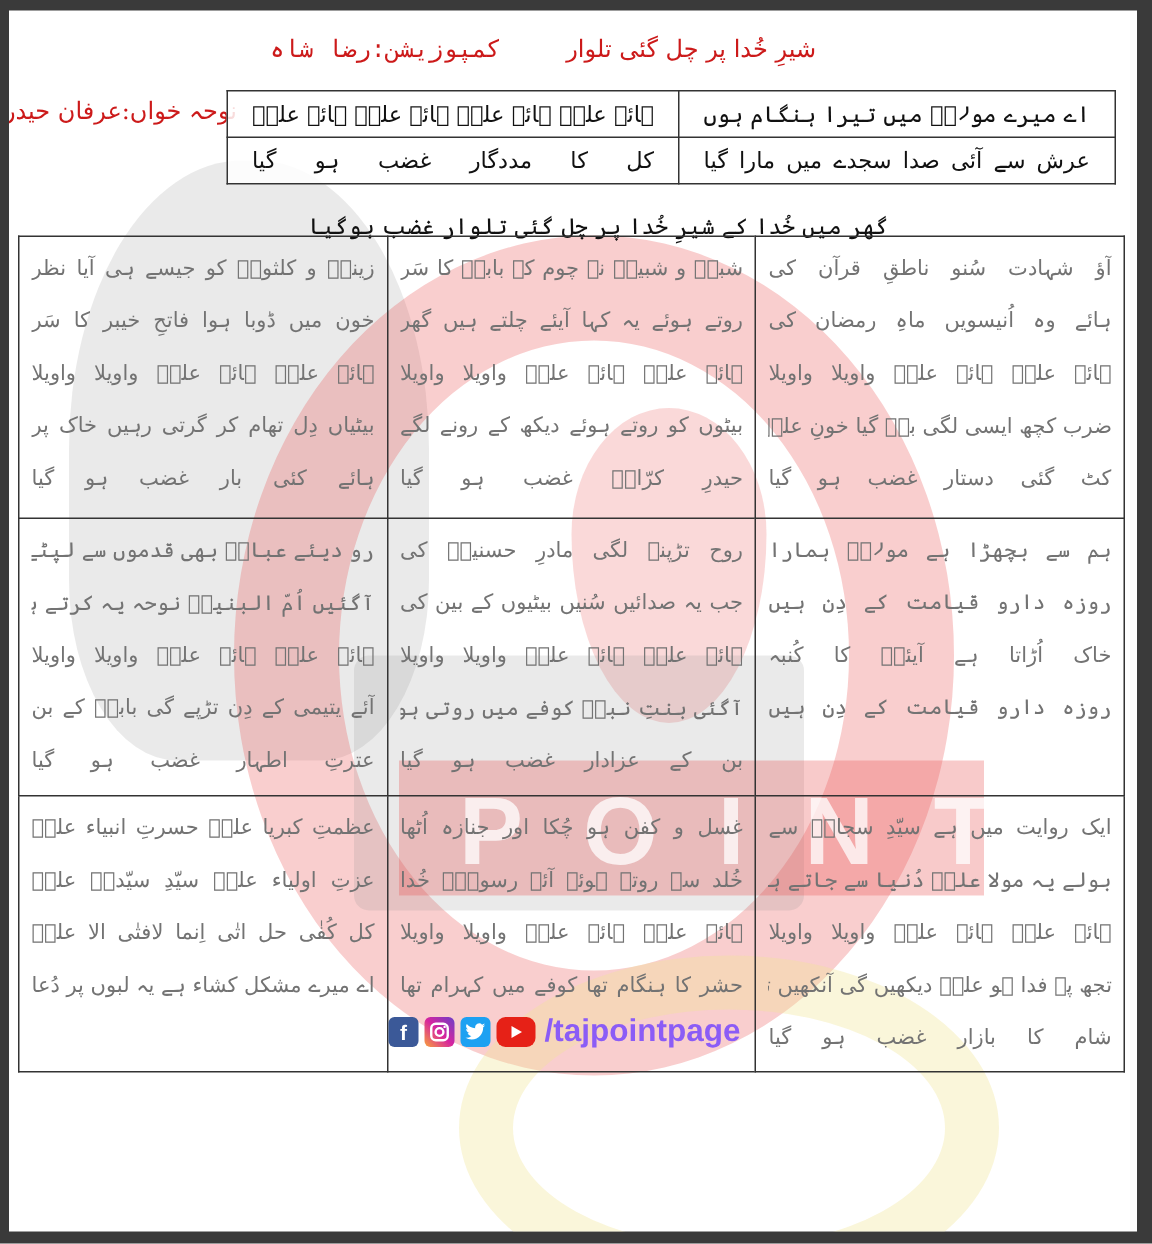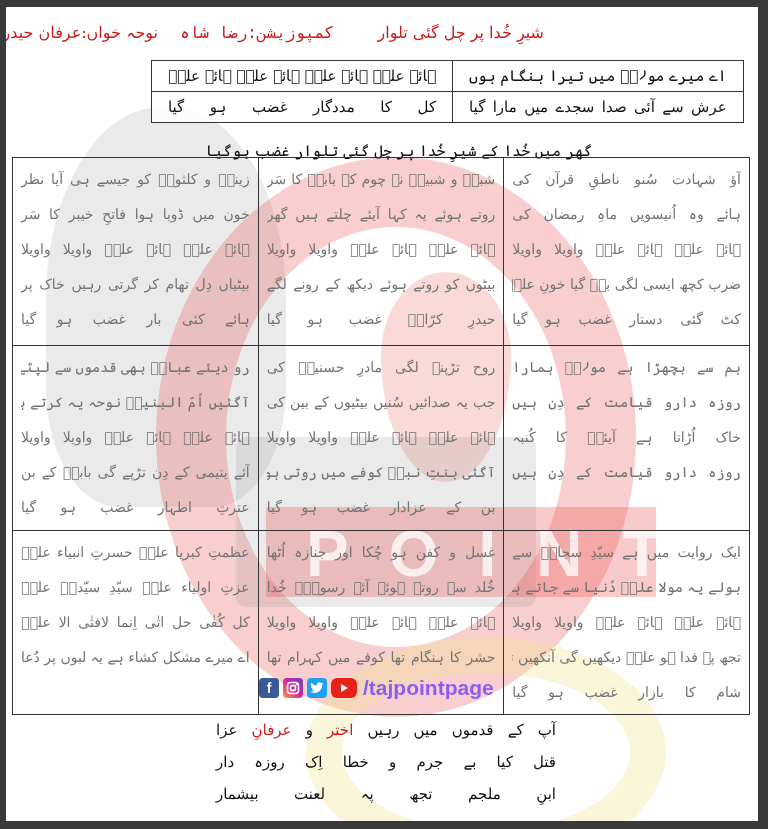--- a/index.html
+++ b/index.html
@@ -78,21 +78,21 @@
   <div class="wm wm-grey-a"></div>
   <div class="wm wm-ring"></div>
   <div class="wm wm-pin"></div>
   <div class="wm wm-grey-b"></div>
   <div class="wm wm-red-band"></div>
   <div class="wm wm-point">POINT</div>
   <div class="wm wm-yellow"></div>
 
   <div class="header-item" style="right:214px;">شیرِ خُدا پر چل گئی تلوار</div>
   <div class="header-item" style="right:424px;font-family:Liberation Mono, monospace;">کمپوزیشن:رضا شاہ</div>
-  <div class="header-item" style="right:600px;">نوحہ خواں:عرفان حیدر</div>
+  <div class="header-item" style="right:600px;margin-top:41px;">نوحہ خواں:عرفان حیدر</div>
 
   <table class="chorus-table">
     <tbody>
         <tr>
       <td>اے میرے مولاؑ میں تیرا ہنگام ہوں</td>
       <td>ہائے علیؑ ہائے علیؑ ہائے علیؑ ہائے علیؑ</td>
     </tr>
     <tr>
       <td>عرش سے آئی صدا سجدے میں مارا گیا</td>
       <td>کل کا مددگار غضب ہو گیا</td>
@@ -188,24 +188,13 @@
         </svg>
     </span>
     <span class="soc-ico" style="background:#e62117; width:26px; border-radius:6px;">
       <svg width="10" height="10" viewBox="0 0 10 10">
           <path d="M2 1 L9 5 L2 9 Z" fill="#fff"></path>
         </svg>
     </span>
     <span class="soc-handle">/tajpointpage</span>
   </div>
 
-  <div class="footer">
-    <div class="fline">
-      <span>آپ کے قدموں میں رہیں</span>
-      <span class="red">اختر</span>
-      <span>و</span>
-      <span class="red">عرفانِ</span>
-      <span>عزا</span>
-    </div>
-    <div class="fline">قتل کیا بے جرم و خطا اِک روزہ دار</div>
-    <div class="fline">ابنِ ملجم تجھ پہ لعنت بیشمار</div>
-  </div>
 </div>
 
 </body></html>

